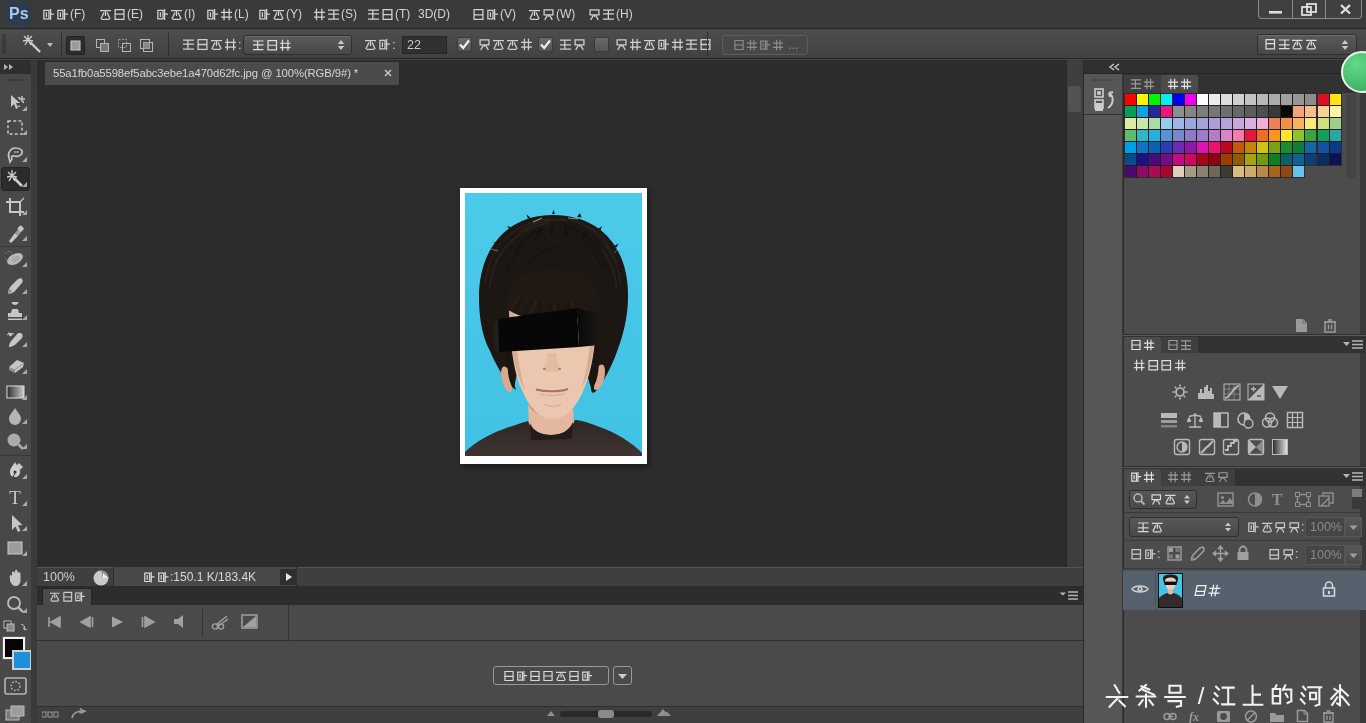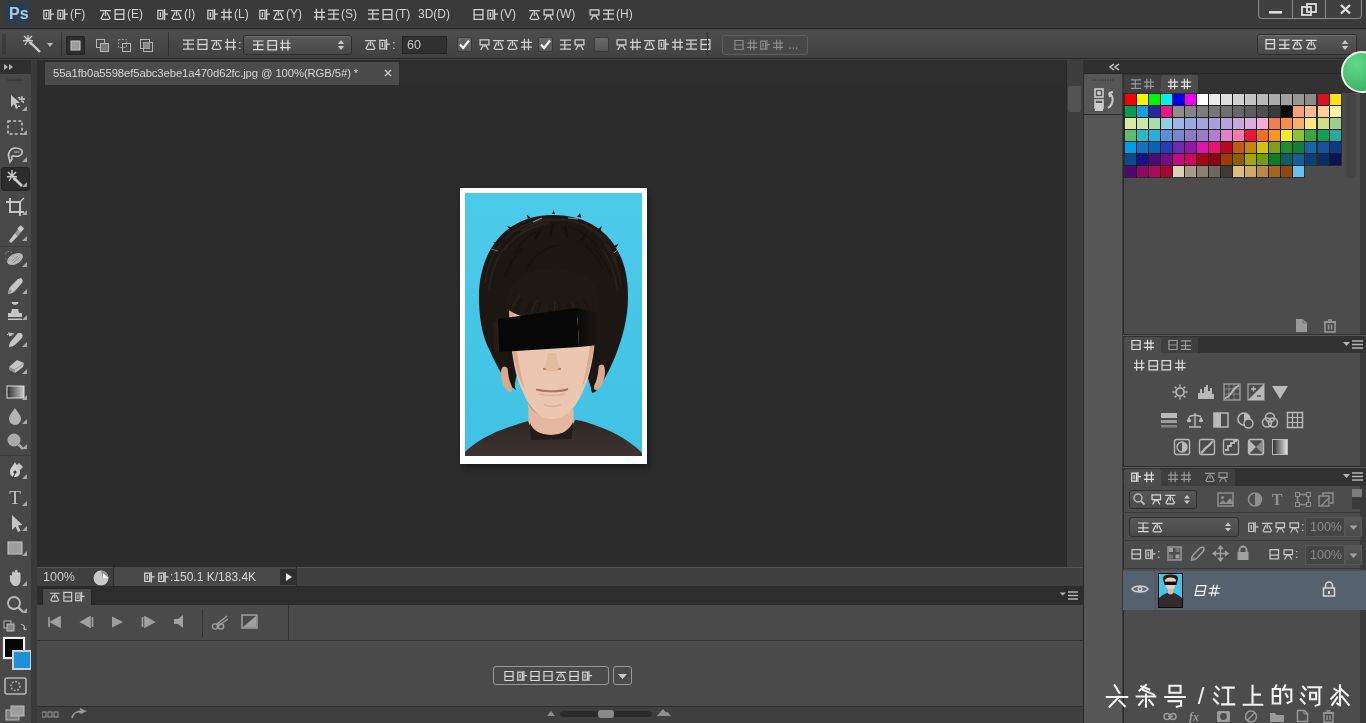--- a/index.html
+++ b/index.html
@@ -113,21 +113,21 @@
       </svg></div>
     <svg style="position:absolute;left:333px;top:35px;" width="16" height="20" viewBox="0 0 16 20">
       <path d="M8 5 l3.2 4 h-6.4 z M8 15 l-3.2 -4 h6.4 z" fill="#c9c9c9"></path>
     </svg>
     <div style="position:absolute;left:364px;top:38px;height:13px;display:flex;align-items:center;white-space:pre;"><svg width="13" height="13" viewBox="-6 -6 112 112" style="margin-right:1px;">
         <path d="M8 16L92 16 M50 16L50 58 M34 38L12 84 M66 38L88 84 M22 92L78 92" stroke="#cfcfcf" stroke-width="11" fill="none" stroke-linecap="square"></path>
       </svg><svg width="13" height="13" viewBox="-6 -6 112 112" style="margin-right:1px;">
         <path d="M10 14L54 14 M10 14L10 88 M10 88L54 88 M54 14L54 88 M68 8L68 92 M68 46L92 46 M32 36L32 66" stroke="#cfcfcf" stroke-width="11" fill="none" stroke-linecap="square"></path>
       </svg><span style="font-family:'Liberation Sans',sans-serif;font-size:13px;color:#cfcfcf;line-height:13px;">:</span></div>
     <div style="position:absolute;left:402px;top:36px;width:45px;height:18px;background:#303030;border:1px solid #262626;"></div>
-    <div style="position:absolute;left:407px;top:38px;font-size:12.5px;color:#c8c8c8;font-family:'Liberation Sans',sans-serif;">60</div>
+    <div style="position:absolute;left:407px;top:38px;font-size:12.5px;color:#c8c8c8;font-family:'Liberation Sans',sans-serif;">22</div>
     <div style="position:absolute;left:457px;top:37px;width:15px;height:15px;background:linear-gradient(#6a6a6a,#555555);border:1px solid #3a3a3a;border-radius:2px;"></div>
     <svg style="position:absolute;left:457px;top:37px;" width="15" height="15" viewBox="0 0 15 15">
       <path d="M3 7.5 L6.2 11 L12 3.5" stroke="#f0f0f0" stroke-width="2.2" fill="none"></path>
     </svg>
     <div style="position:absolute;left:478px;top:38px;height:13px;display:flex;align-items:center;white-space:pre;"><svg width="13" height="13" viewBox="-6 -6 112 112" style="margin-right:1px;">
         <path d="M12 10L88 10 M12 10L12 54 M88 10L88 54 M12 54L88 54 M36 64L20 92 M64 64L80 92 M50 54L50 64" stroke="#cfcfcf" stroke-width="11" fill="none" stroke-linecap="square"></path>
       </svg><svg width="13" height="13" viewBox="-6 -6 112 112" style="margin-right:1px;">
         <path d="M8 16L92 16 M50 16L50 58 M34 38L12 84 M66 38L88 84 M22 92L78 92" stroke="#cfcfcf" stroke-width="11" fill="none" stroke-linecap="square"></path>
       </svg><svg width="13" height="13" viewBox="-6 -6 112 112" style="margin-right:1px;">
         <path d="M8 16L92 16 M50 16L50 58 M34 38L12 84 M66 38L88 84 M22 92L78 92" stroke="#cfcfcf" stroke-width="11" fill="none" stroke-linecap="square"></path>
@@ -355,21 +355,21 @@
       <rect x="1" y="1" width="21" height="16" rx="2" fill="none" stroke="#b5b5b5" stroke-width="1.6"></rect>
       <circle cx="11.5" cy="9" r="4.5" fill="none" stroke="#b5b5b5" stroke-width="1.4" stroke-dasharray="1.8 1.6"></circle>
     </svg>
     <svg style="position:absolute;left:5px;top:705px;" width="22" height="17" viewBox="0 0 22 17">
       <rect x="1" y="5" width="13" height="10" fill="#7c7c7c" stroke="#bbbbbb"></rect>
       <rect x="6" y="1" width="13" height="10" fill="#9d9d9d" stroke="#bbbbbb"></rect>
     </svg>
     <div style="position:absolute;left:31px;top:60px;width:6px;height:663px;background:#3a3a3a;"></div>
     <div style="position:absolute;left:37px;top:60px;width:1029px;height:25px;background:#2d2d2d;"></div>
     <div style="position:absolute;left:44px;top:61px;width:356px;height:24px;background:#4b4b4b;border:1px solid #2a2a2a;border-bottom:none;border-radius:2px 2px 0 0;"></div>
-    <div style="position:absolute;left:53px;top:67px;font-size:11.3px;color:#d6d6d6;font-family:'Liberation Sans',sans-serif;letter-spacing:-0.1px;">55a1fb0a5598ef5abc3ebe1a470d62fc.jpg @ 100%(RGB/5#) *</div>
+    <div style="position:absolute;left:53px;top:67px;font-size:11.3px;color:#d6d6d6;font-family:'Liberation Sans',sans-serif;letter-spacing:-0.1px;">55a1fb0a5598ef5abc3ebe1a470d62fc.jpg @ 100%(RGB/9#) *</div>
     <svg style="position:absolute;left:383px;top:68px;" width="10" height="10" viewBox="0 0 10 10">
       <path d="M2 2 L8 8 M8 2 L2 8" stroke="#cccccc" stroke-width="1.4"></path>
     </svg>
     <div style="position:absolute;left:37px;top:85px;width:1029px;height:482px;background:#2c2c2c;"></div>
     <div style="position:absolute;left:460px;top:188px;width:187px;height:276px;background:#ffffff;box-shadow:2px 3px 6px rgba(0,0,0,0.45);"></div>
     <svg style="position:absolute;left:465px;top:193px;" width="177" height="264" viewBox="0 0 177 264">
 <defs>
 <linearGradient id="bgblu" x1="0" y1="0" x2="0" y2="1">
           <stop offset="0" stop-color="#4ccaea"></stop>
           <stop offset="1" stop-color="#40c2e4"></stop>

